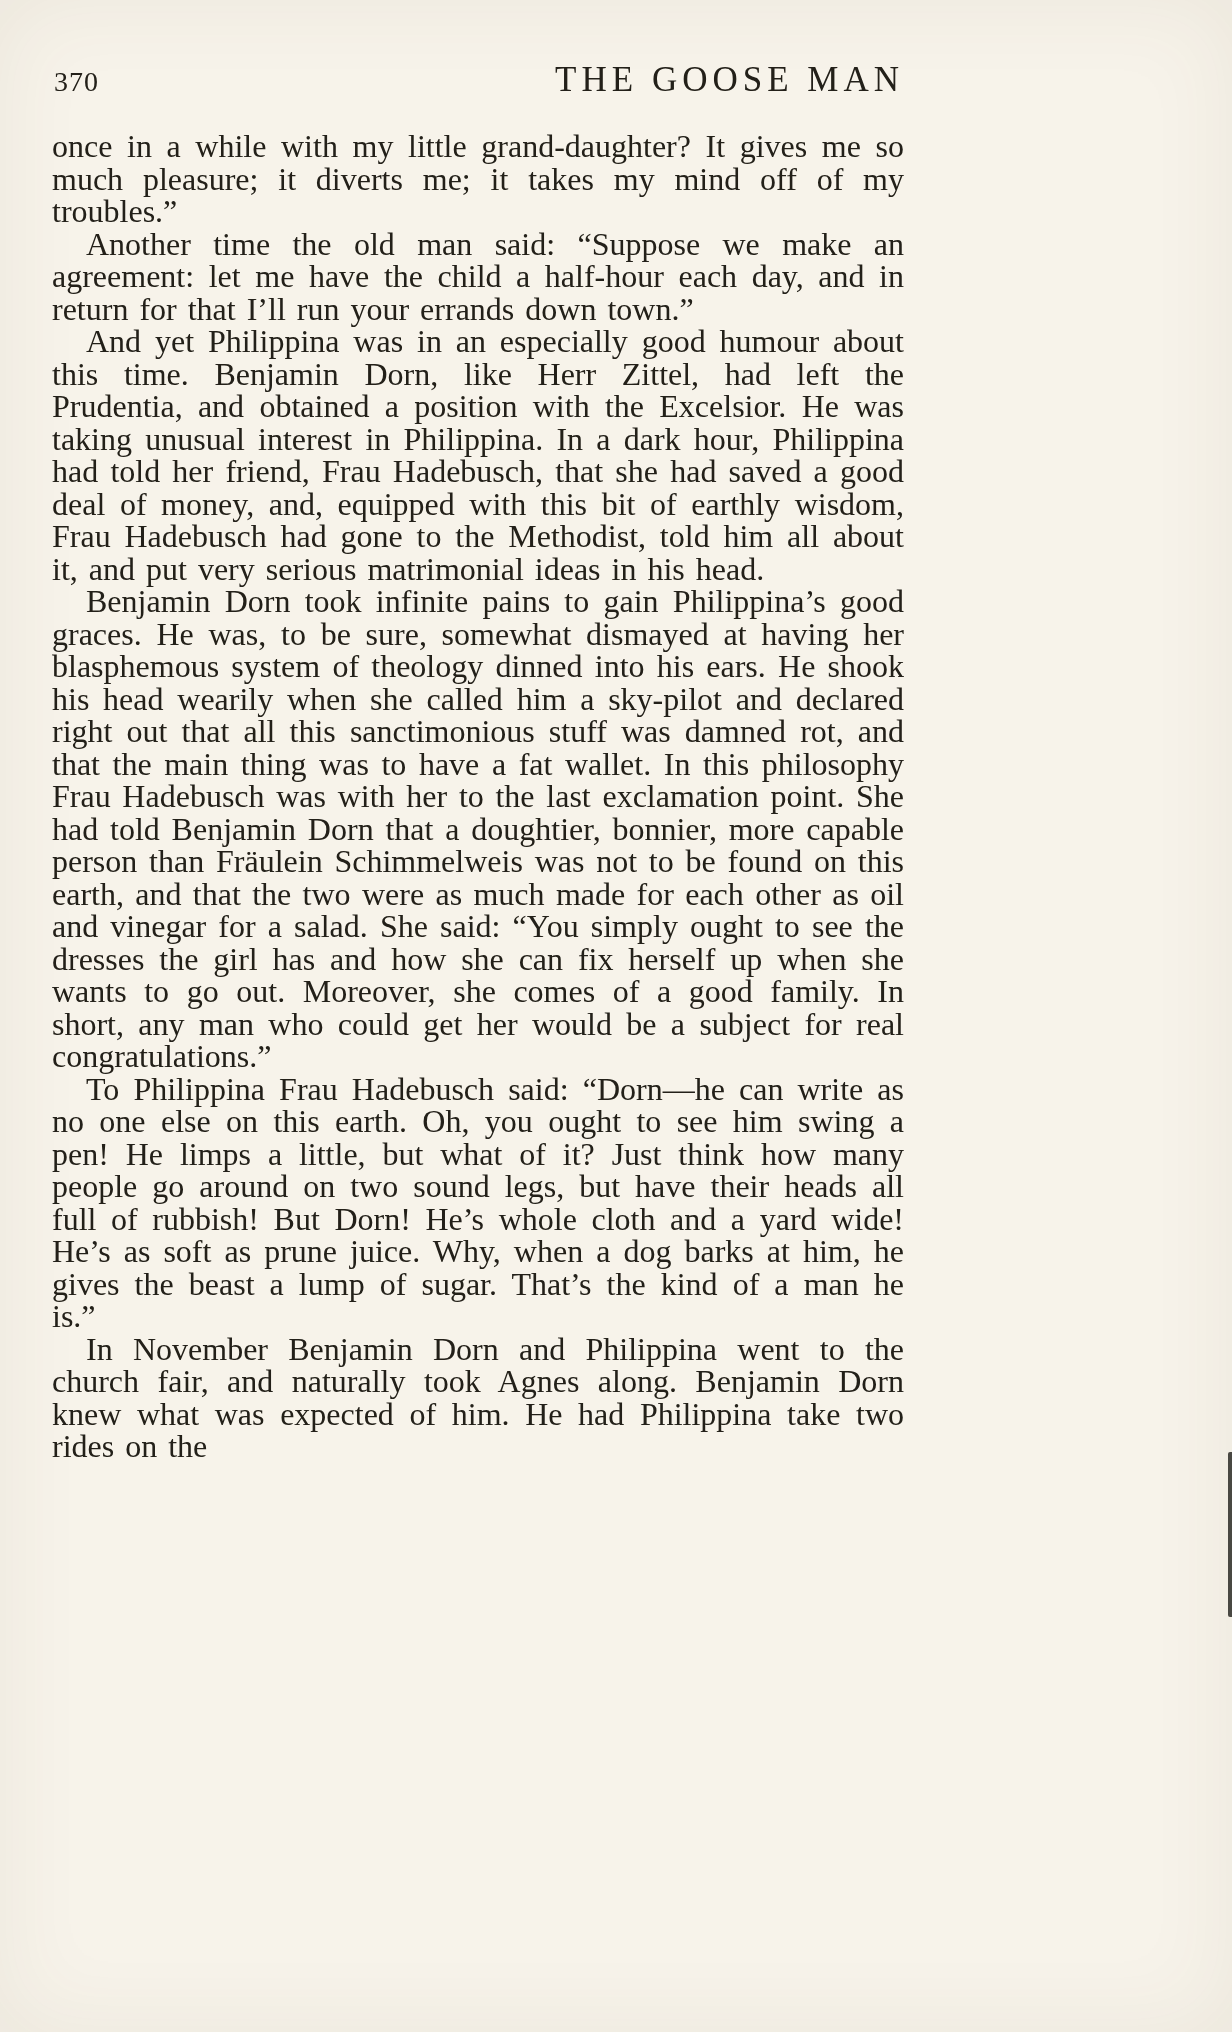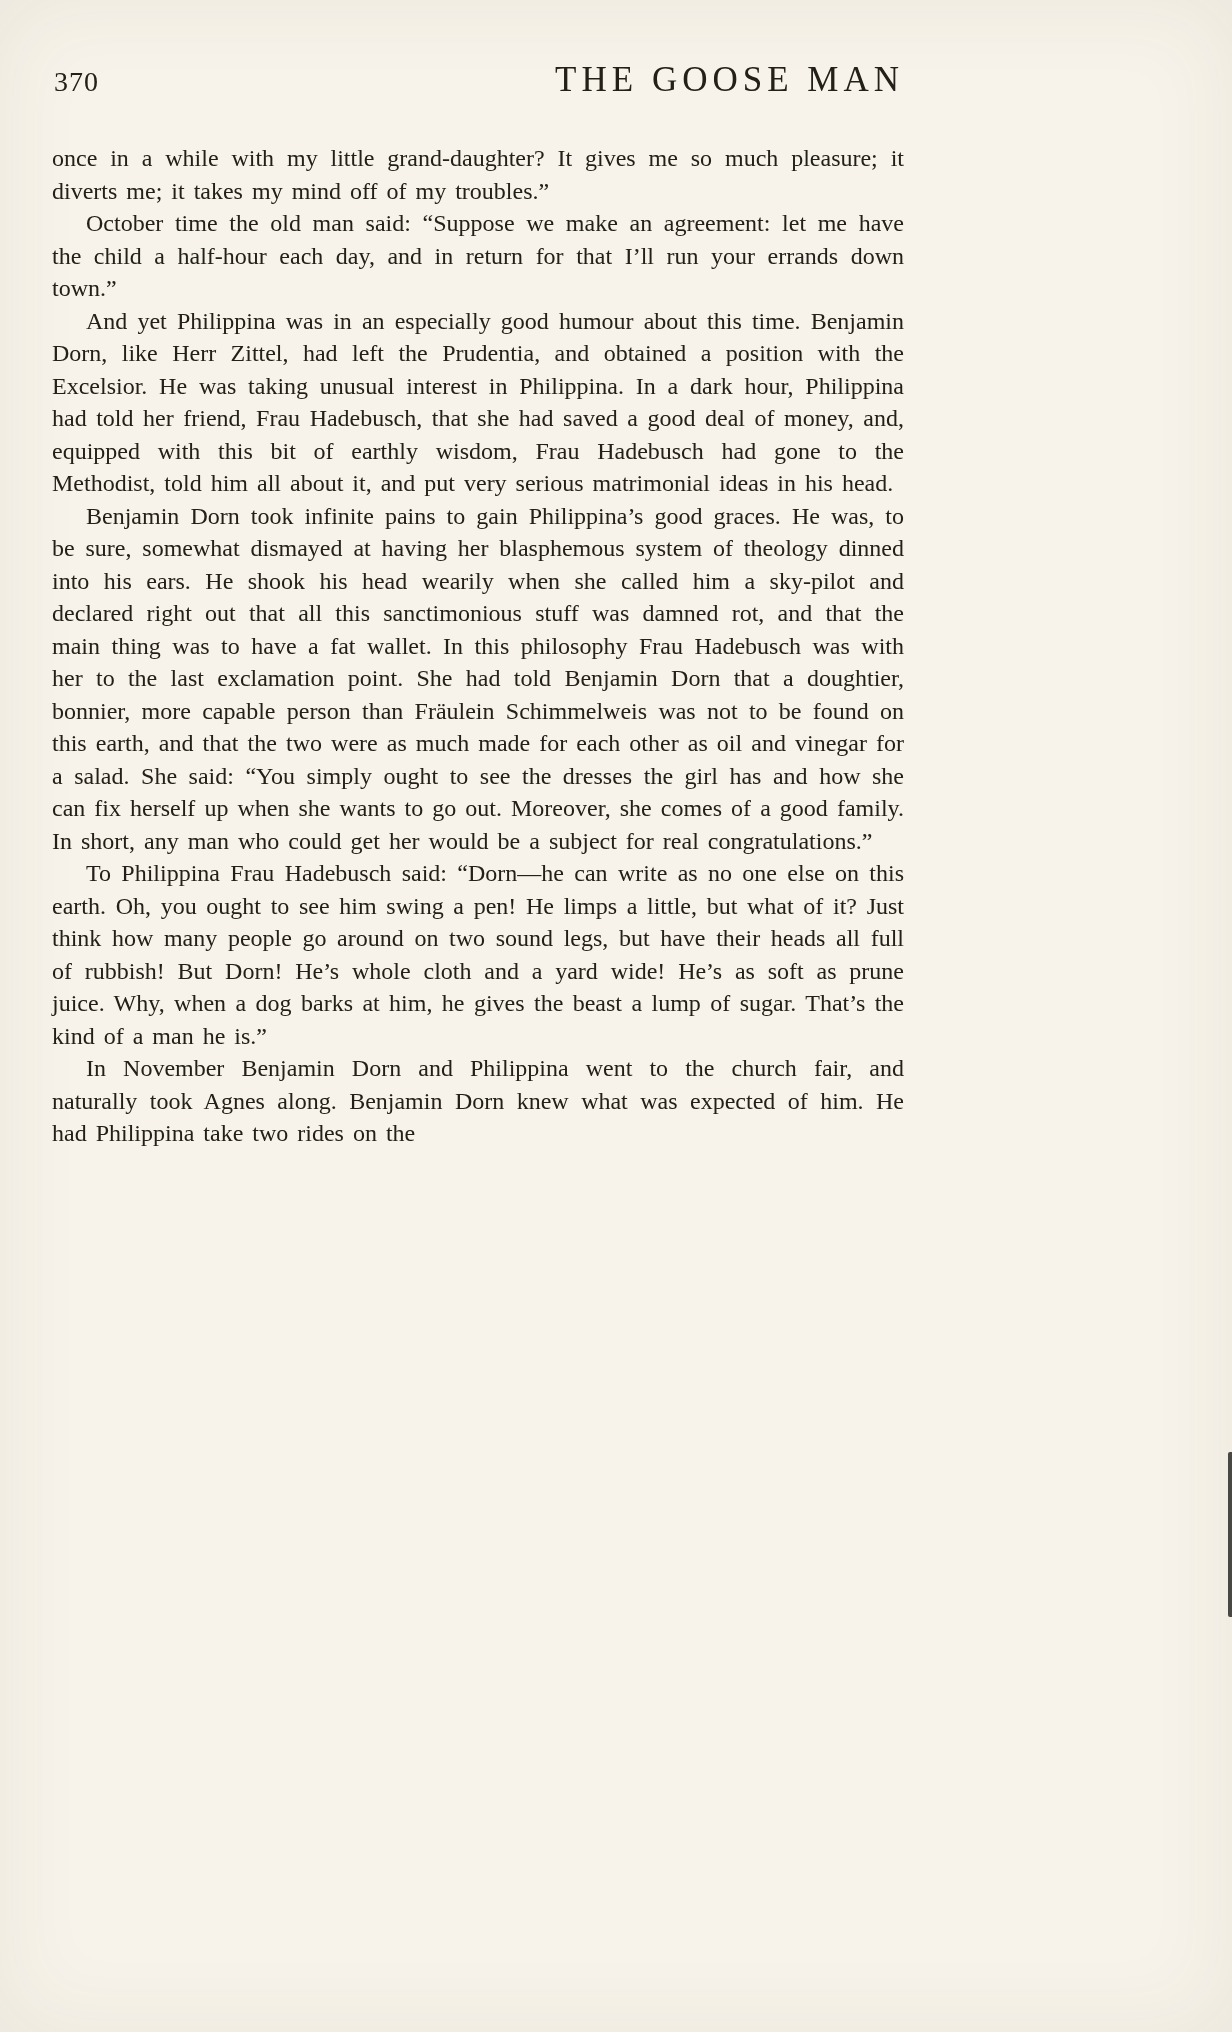--- a/index.html
+++ b/index.html
@@ -19,21 +19,21 @@
   }
   .content {
     position: absolute;
     left: 52px;
     top: 56px;
     width: 852px;
   }
   .page-header {
     position: relative;
     height: 44px;
-    margin-bottom: 42px;
+    margin-bottom: 30px;
   }
   .page-number {
     position: absolute;
     left: 2px;
     bottom: 2px;
     font-size: 28px;
     letter-spacing: 1px;
   }
   .page-title {
     position: absolute;
@@ -41,21 +41,21 @@
     right: 0;
     bottom: 0;
     text-align: right;
     font-size: 35px;
     letter-spacing: 5px;
     font-weight: 400;
     white-space: nowrap;
   }
   .page-body p {
     margin: 0;
-    font-size: 24px;
+    font-size: 32px;
     line-height: 32.5px;
     text-align: justify;
     word-spacing: 3px;
   }
   .page-body p.indent {
     text-indent: 34px;
   }
   .edge-mark {
     position: absolute;
     right: 0;
@@ -73,21 +73,21 @@
 <div class="page">
   <div class="content">
 
     <header class="page-header">
       <span class="page-number">370</span>
       <span class="page-title">THE GOOSE MAN</span>
     </header>
 
     <main class="page-body">
       <p>once in a while with my little grand-daughter?  It gives me so much pleasure; it diverts me; it takes my mind off of my troubles.”</p>
-      <p class="indent">October time the old man said: “Suppose we make an agreement: let me have the child a half-hour each day, and in return for that I’ll run your errands down town.”</p>
+      <p class="indent">Another time the old man said: “Suppose we make an agreement: let me have the child a half-hour each day, and in return for that I’ll run your errands down town.”</p>
       <p class="indent">And yet Philippina was in an especially good humour about this time.  Benjamin Dorn, like Herr Zittel, had left the Prudentia, and obtained a position with the Excelsior.  He was taking unusual interest in Philippina.  In a dark hour, Philippina had told her friend, Frau Hadebusch, that she had saved a good deal of money, and, equipped with this bit of earthly wisdom, Frau Hadebusch had gone to the Methodist, told him all about it, and put very serious matrimonial ideas in his head.</p>
       <p class="indent">Benjamin Dorn took infinite pains to gain Philippina’s good graces.  He was, to be sure, somewhat dismayed at having her blasphemous system of theology dinned into his ears.  He shook his head wearily when she called him a sky-pilot and declared right out that all this sanctimonious stuff was damned rot, and that the main thing was to have a fat wallet.  In this philosophy Frau Hadebusch was with her to the last exclamation point.  She had told Benjamin Dorn that a doughtier, bonnier, more capable person than Fräulein Schimmelweis was not to be found on this earth, and that the two were as much made for each other as oil and vinegar for a salad.  She said: “You simply ought to see the dresses the girl has and how she can fix herself up when she wants to go out.  Moreover, she comes of a good family.  In short, any man who could get her would be a subject for real congratulations.”</p>
       <p class="indent">To Philippina Frau Hadebusch said: “Dorn—he can write as no one else on this earth.  Oh, you ought to see him swing a pen!  He limps a little, but what of it?  Just think how many people go around on two sound legs, but have their heads all full of rubbish!  But Dorn!  He’s whole cloth and a yard wide!  He’s as soft as prune juice.  Why, when a dog barks at him, he gives the beast a lump of sugar.  That’s the kind of a man he is.”</p>
       <p class="indent">In November Benjamin Dorn and Philippina went to the church fair, and naturally took Agnes along.  Benjamin Dorn knew what was expected of him.  He had Philippina take two rides on the</p>
     </main>
 
   </div>
 
   <div class="edge-mark"></div>
 </div>

